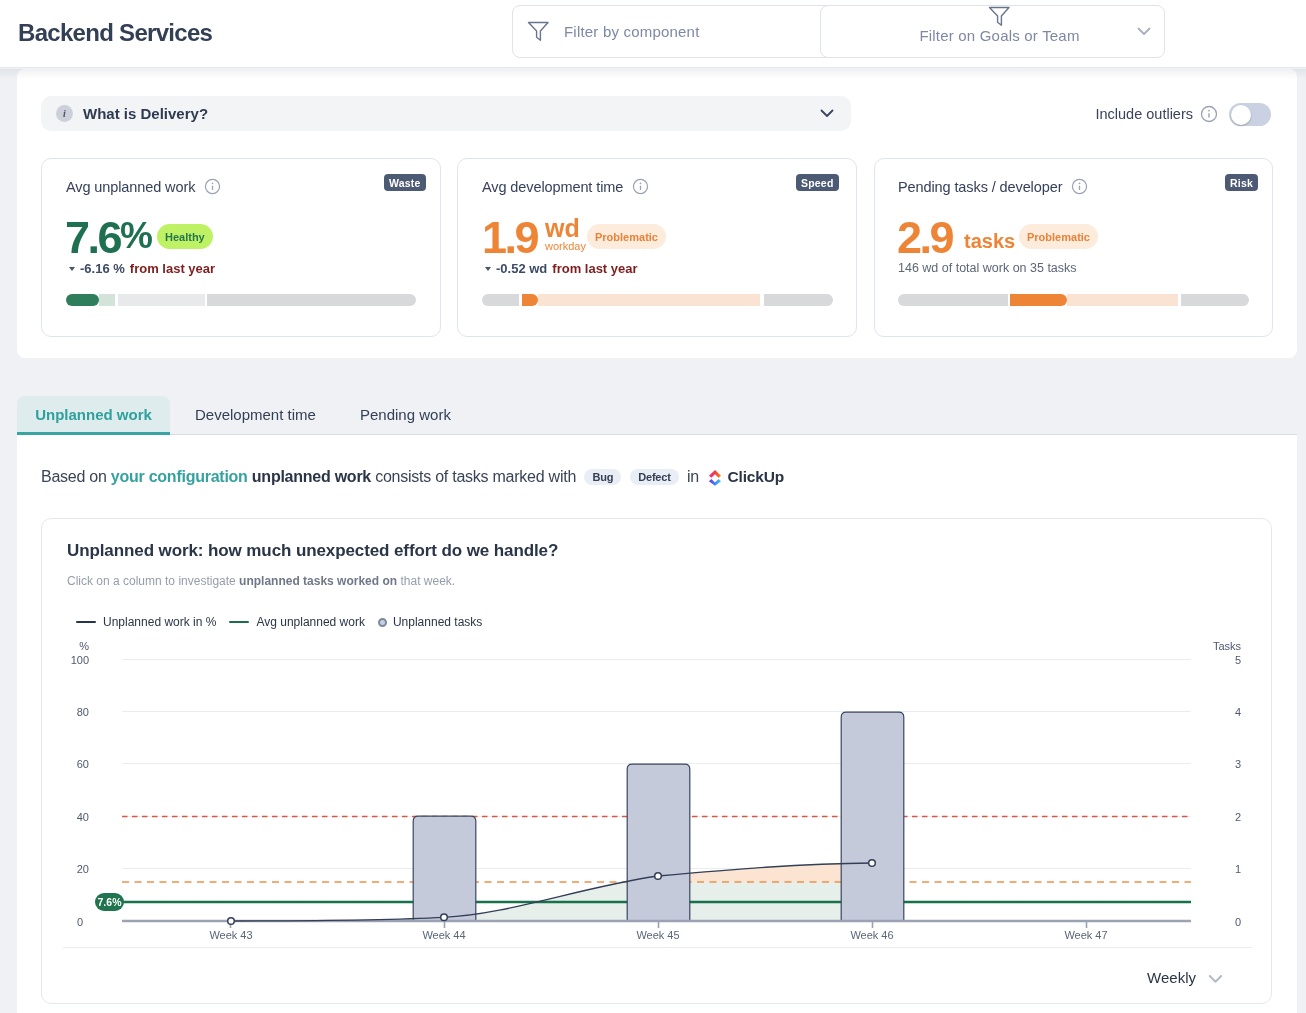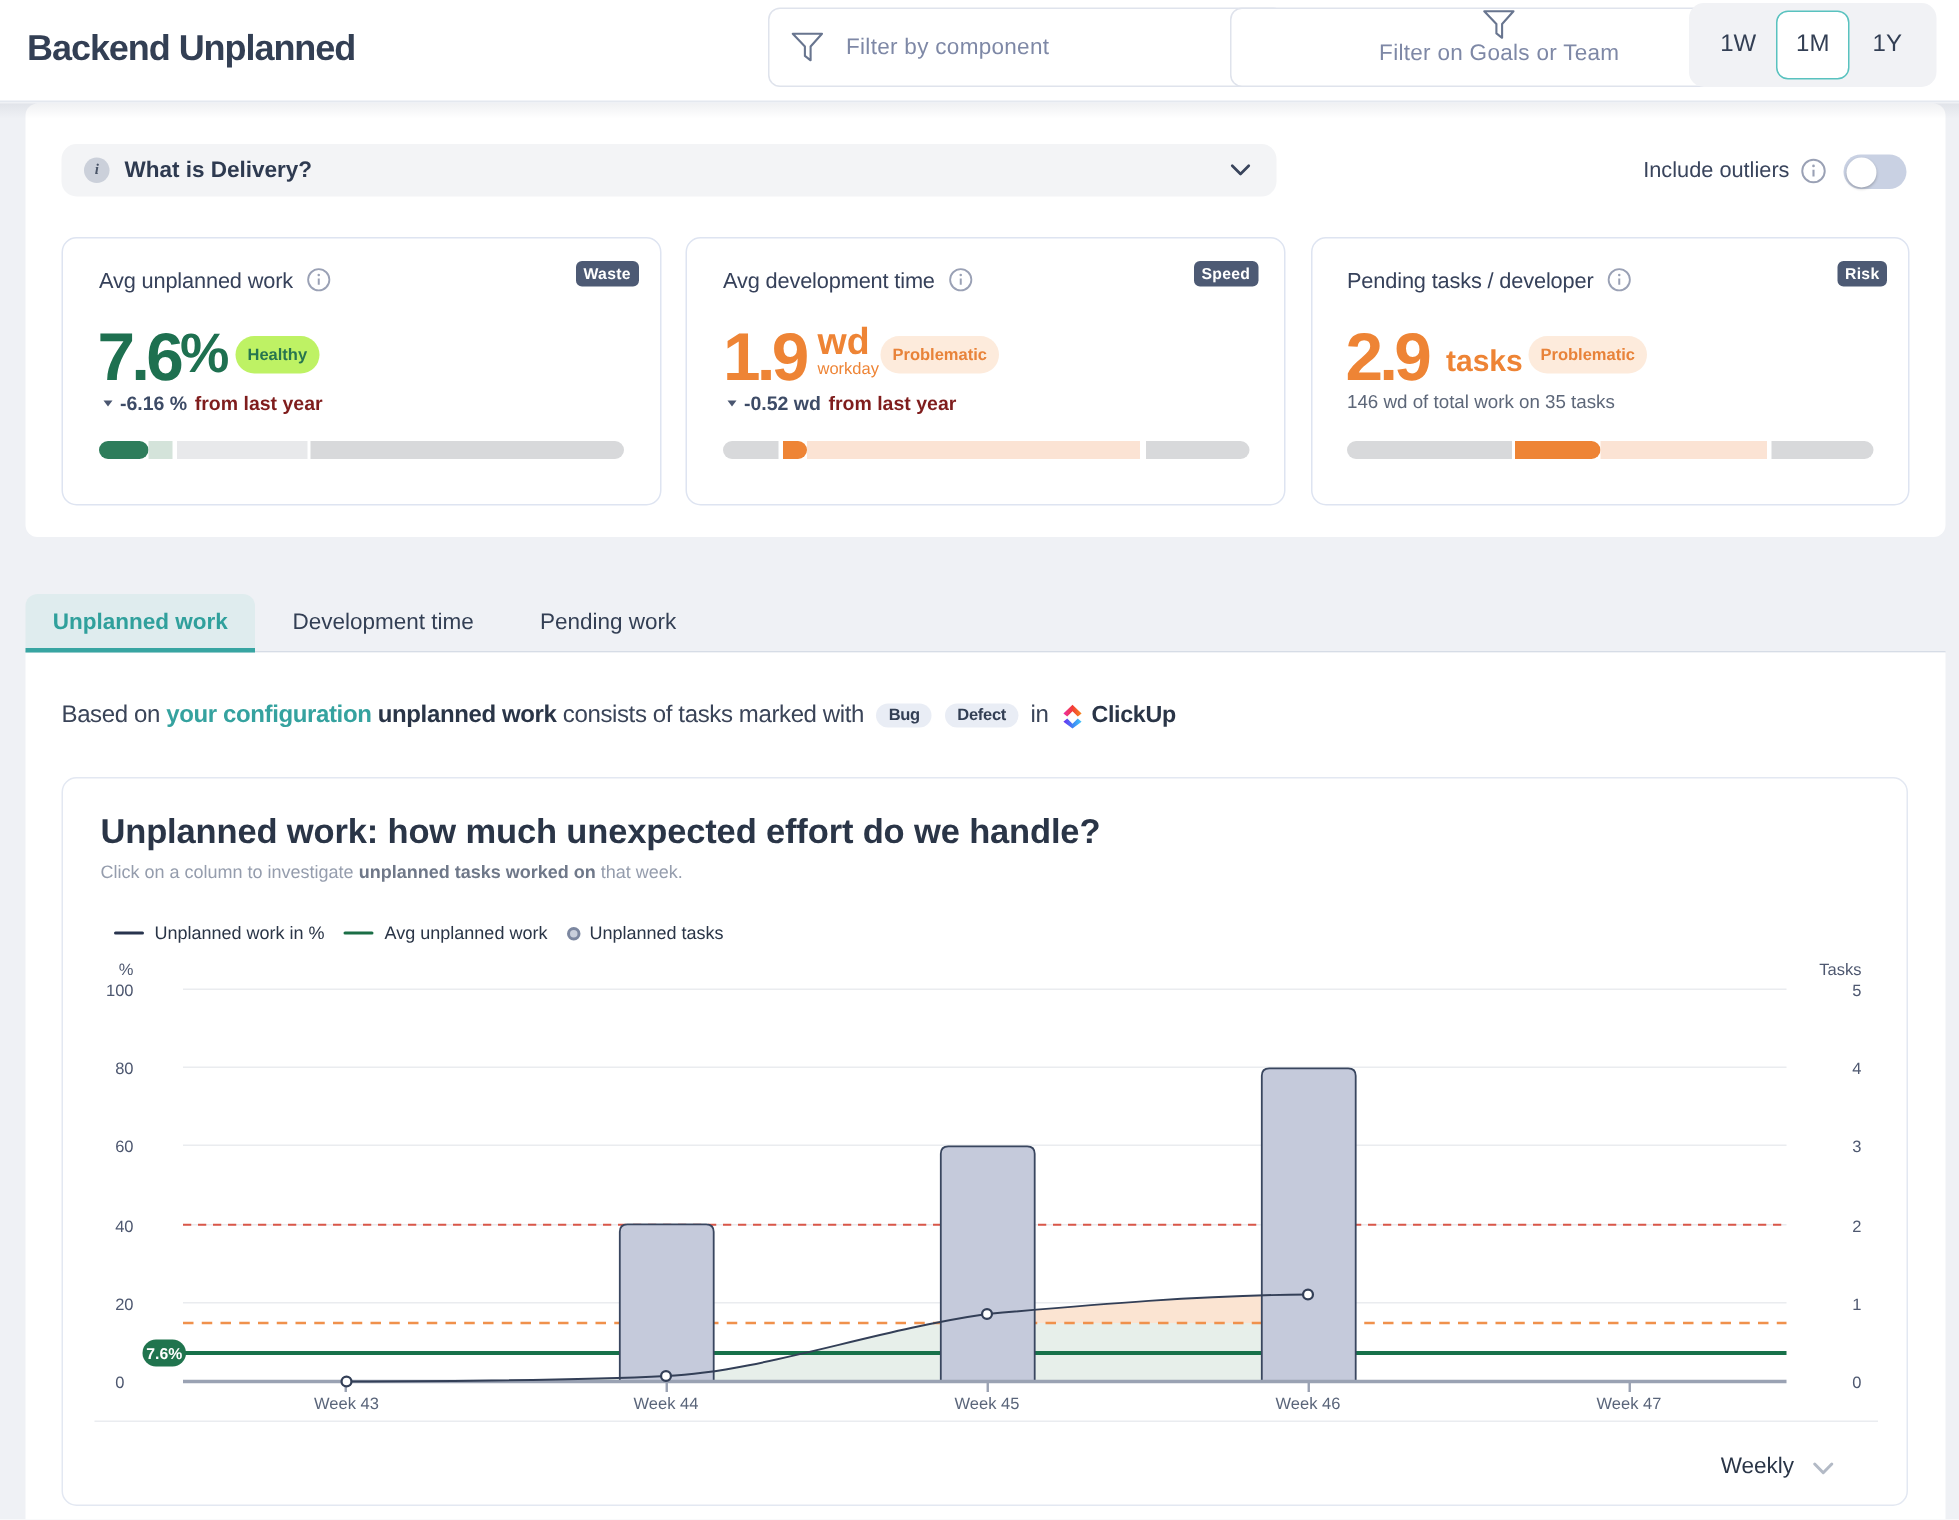--- a/index.html
+++ b/index.html
@@ -56,57 +56,52 @@
   
   #content { position:absolute; left:17px; top:435px; width:1280px; height:578px; background:#fff; }
   #basedon { position:absolute; left:24px; top:33px; font-size:16px; color:#3A4458; display:flex; align-items:center; letter-spacing:-0.25px;justify-content:center; }
   #basedon .teal { color:#35A29F; font-weight:700; }
   #basedon b { color:#2A3547; }
   .tagpill { background:#E9EDF5; border-radius:9px; font-size:11px; font-weight:700; color:#333F54; padding:2px 8px; letter-spacing:-0.2px;}
   #clickuptxt { font-size:15.5px; font-weight:700; color:#2A3547; letter-spacing:-0.2px; }
 
   
   #chartcard { position:absolute; left:24px; top:83px; width:1231px; height:486px; border:1px solid #E3E8F2; border-radius:10px; }
-  #chtitle { position:absolute; left:25px; top:22px; font-size:23px; font-weight:700; color:#2A3547; letter-spacing:-0.1px; }
+  #chtitle { position:absolute; left:25px; top:22px; font-size:17px; font-weight:700; color:#2A3547; letter-spacing:-0.1px; }
   #chsub { position:absolute; left:25px; top:55px; font-size:12px; color:#959DAD; }
   #chsub b { color:#6F7889; }
   #legend { position:absolute; left:34px; top:96px; font-size:12px; color:#2A3547; display:flex; align-items:center; }
   .lswatch { width:20px; height:2.5px; border-radius:2px; margin-right:7px; }
   .lcircle { width:9px; height:9px; border-radius:50%; border:2px solid #7C87A0; background:#C9CFDC; margin-right:6px; }
   #chfootline { position:absolute; left:21px; top:428px; width:1189px; height:1px; background:#EAECF0; }
   #weekly { position:absolute; right:75px; top:450px; font-size:15px; color:#2A3547; }
   #weeklychev { position:absolute; right:48px; top:455px; }
 </style>
 </head>
 <body>
 
 <div id="header">
-  <div id="title">Backend Unplanned</div>
+  <div id="title">Backend Services</div>
   <div class="filterbox" style="left:512px;">
     <svg class="ficon" width="23" height="21" viewBox="0 0 23 21">
         <path d="M1.5 1.5 L21 1.5 L13.4 10 L13.4 19.2 L9.6 16.3 L9.6 10 Z" fill="none" stroke="#68758F" stroke-width="1.4" stroke-linejoin="round"></path>
       </svg>
     <span class="ftext">Filter by component</span>
     <svg class="fchev" width="14" height="9" viewBox="0 0 14 9">
         <path d="M1.5 1.5 L7 7 L12.5 1.5" fill="none" stroke="#A9AFC0" stroke-width="1.8" stroke-linecap="round" stroke-linejoin="round"></path>
       </svg>
   </div>
   <div class="filterbox" style="left:820px;flex-direction:column;">
     <svg class="ficon" width="23" height="21" viewBox="0 0 23 21">
         <path d="M1.5 1.5 L21 1.5 L13.4 10 L13.4 19.2 L9.6 16.3 L9.6 10 Z" fill="none" stroke="#68758F" stroke-width="1.4" stroke-linejoin="round"></path>
       </svg>
     <span class="ftext">Filter on Goals or Team</span>
     <svg class="fchev" width="14" height="9" viewBox="0 0 14 9">
         <path d="M1.5 1.5 L7 7 L12.5 1.5" fill="none" stroke="#A9AFC0" stroke-width="1.8" stroke-linecap="round" stroke-linejoin="round"></path>
       </svg>
-  </div>
-  <div id="seg">
-    <div class="segbtn">1W</div>
-    <div class="segbtn sel">1M</div>
-    <div class="segbtn">1Y</div>
   </div>
 </div>
 <div id="hshadow"></div>
 
 <div id="panel"></div>
 <div id="whatbar">
   <div class="icircle">i</div>
   <span class="wtext">What is Delivery?</span>
   <svg class="wchev" width="14" height="9" viewBox="0 0 14 9">
       <path d="M1.5 1.5 L7 7 L12.5 1.5" fill="none" stroke="#39445C" stroke-width="1.8" stroke-linecap="round" stroke-linejoin="round"></path>

